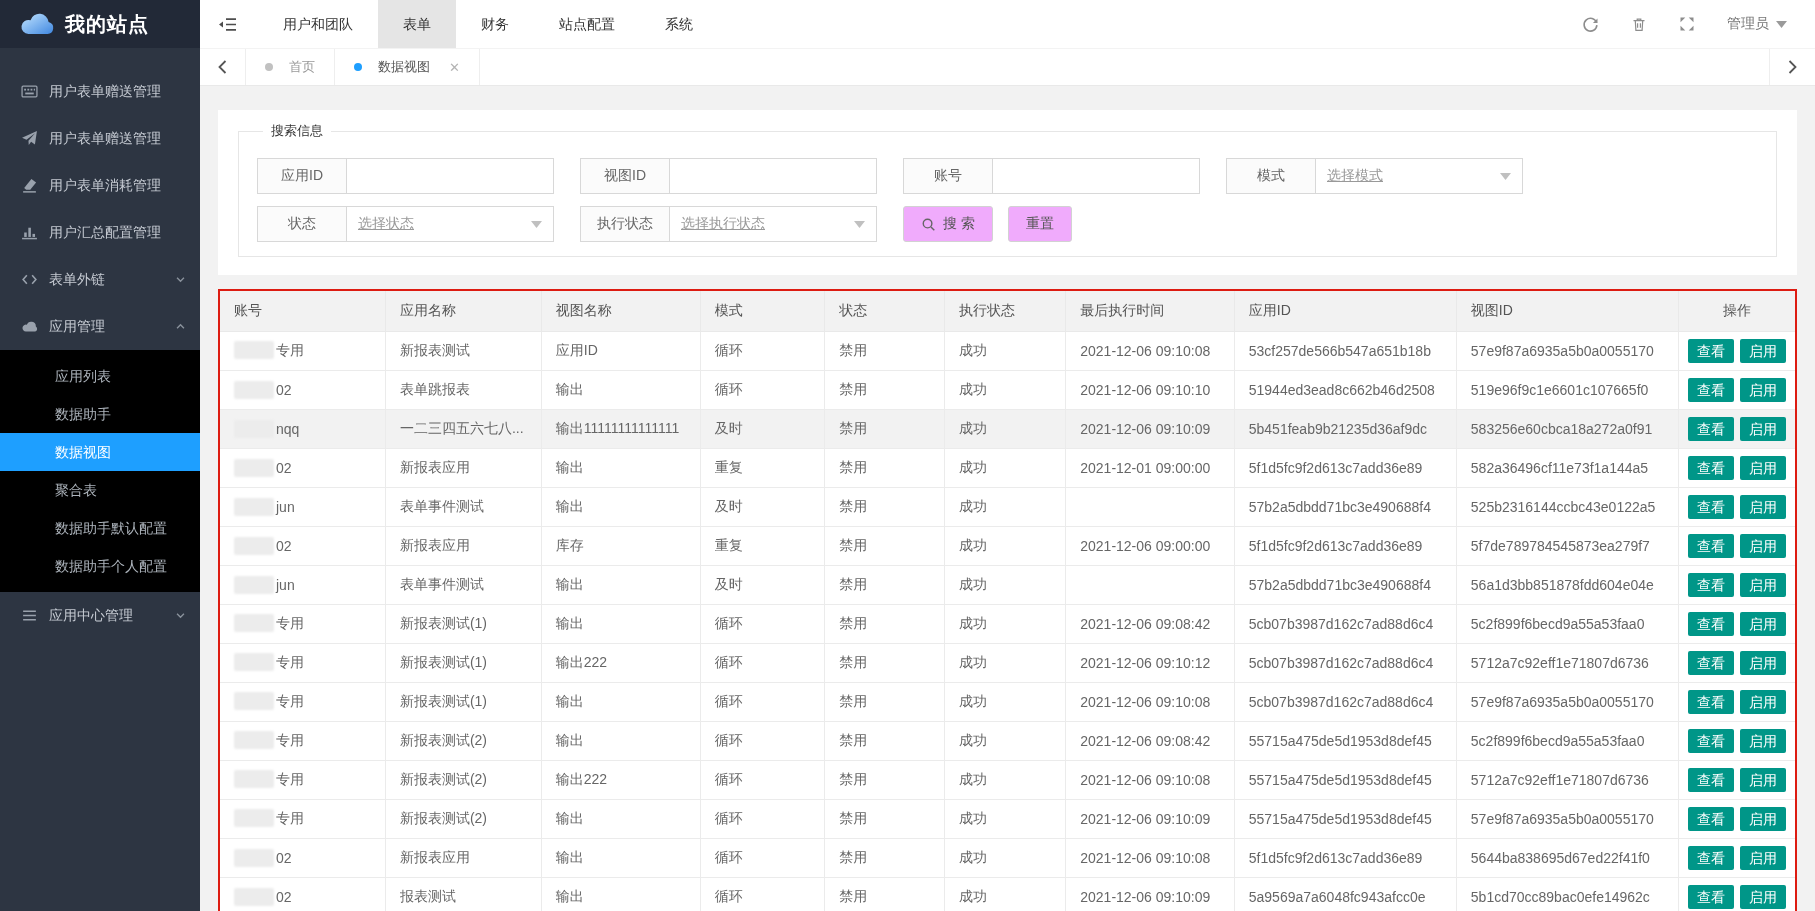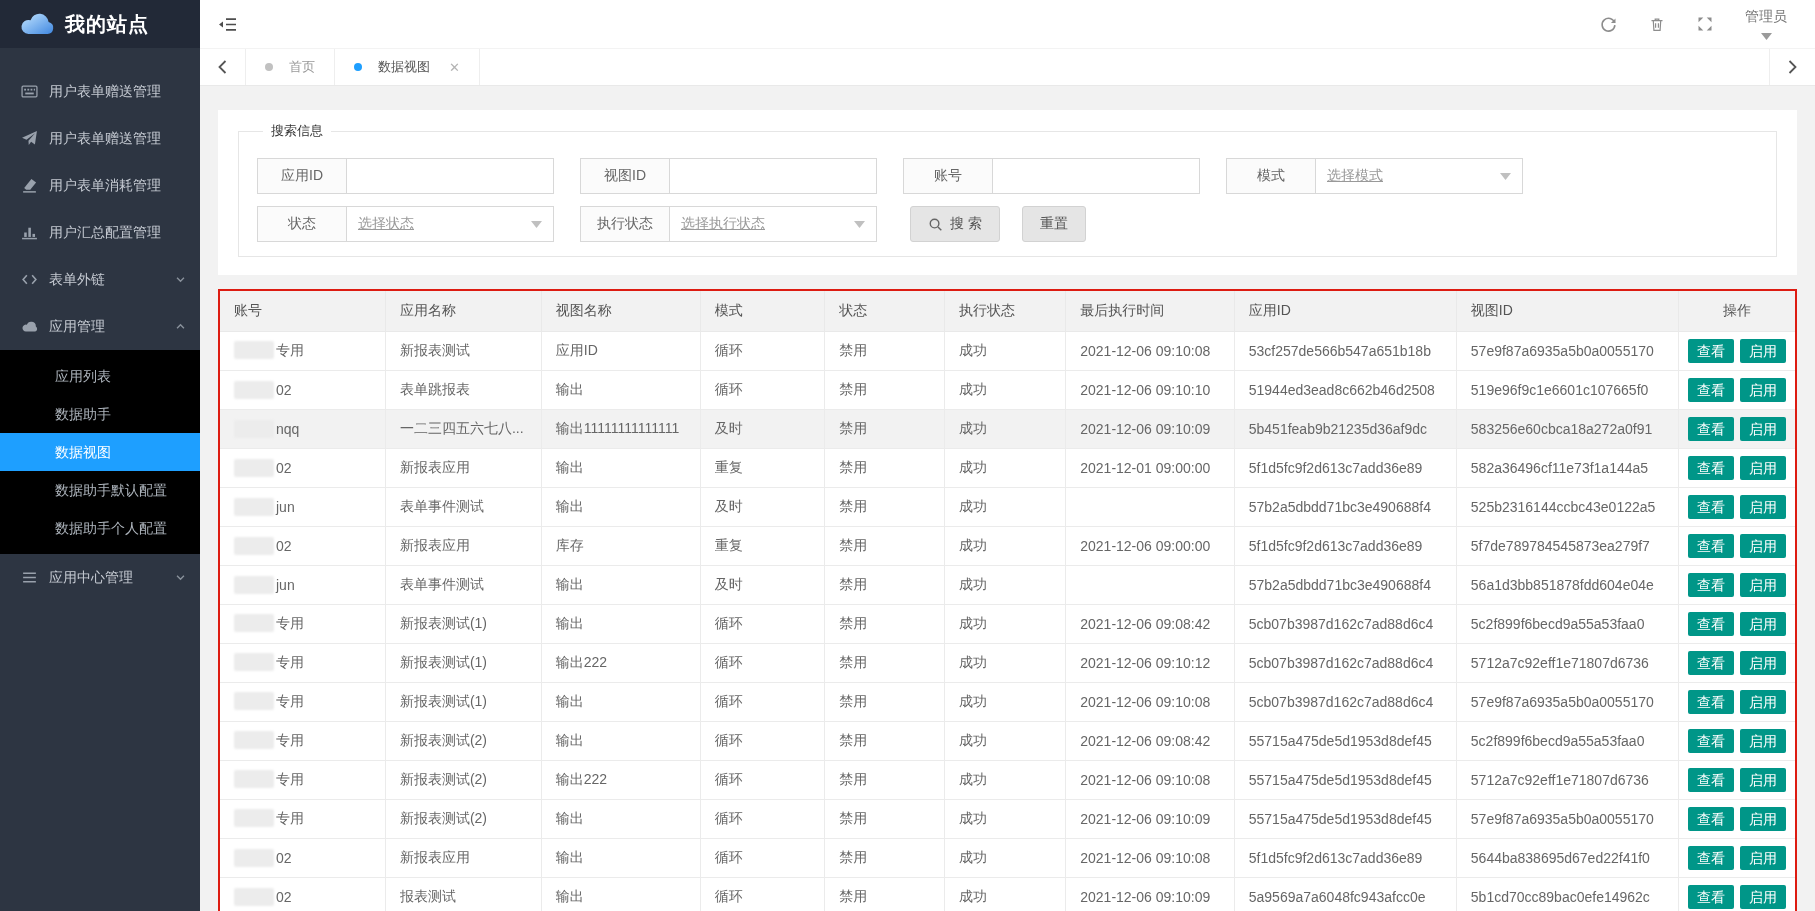--- a/index.html
+++ b/index.html
@@ -21,21 +21,21 @@
 
   
   .main { flex:1; min-width:0; display:flex; flex-direction:column; }
   .topbar { height:48px; flex:none; background:#fff; display:flex; align-items:center; }
   .collapse-btn { width:54px; display:flex; justify-content:center; align-items:center; color:#4d4d4d; cursor:pointer; }
   .top-nav { display:flex; height:48px; margin-left:4px; }
   .nav-item { padding:0 25px; line-height:48px; font-size:14px; color:#333; cursor:pointer; }
   .nav-item.active { background:#e5e5e5; }
   .top-actions { margin-left:auto; display:flex; align-items:center; gap:32px; padding-right:28px; color:#8d8d8d; }
   .ticon { display:inline-flex; cursor:pointer; }
-  .user { display:flex; align-items:center; gap:7px; color:#777; font-size:14px; cursor:pointer;flex-direction:column; }
+  .user { display:flex; align-items:center; gap:7px; color:#777; font-size:14px; cursor:pointer; }
   .user .caret { color:#9a9a9a; display:inline-flex; }
 
   .tabbar { height:38px; flex:none; background:#fff; border-top:1px solid #f3f3f3; border-bottom:1px solid #e9e9e9; display:flex; align-items:stretch; }
   .tab-arrow { width:46px; flex:none; display:flex; align-items:center; justify-content:center; color:#555; border-right:1px solid #eee; cursor:pointer; }
   .tab-arrow.right { margin-left:auto; border-right:none; border-left:1px solid #eee; }
   .tab { display:flex; align-items:center; gap:16px; padding:0 19px; border-right:1px solid #eee; font-size:13px; color:#999; cursor:pointer; }
   .tab .dot { width:8px; height:8px; border-radius:50%; background:#c1c1c1; }
   .tab.active { color:#555; }
   .tab.active .dot { background:#1E9FFF; }
   .tab .close { color:#b3b3b3; margin-left:3px; font-size:13px; line-height:1; }
@@ -44,21 +44,21 @@
 
   
   .search-card { background:#fff; padding:12px 20px 18px; }
   fieldset { border:1px solid #e6e6e6; padding:18px 18px 2px 18px; }
   legend { font-size:13px; color:#333; padding:0 8px; margin-left:6px; }
   .form-row { display:flex; gap:26px; margin-bottom:12px; align-items:center; }
   .fgroup { display:flex; width:297px; height:36px; flex:none; }
   .flabel { width:90px; flex:none; border:1px solid #d8d8d8; background:#fbfbfb; color:#666; font-size:14px; display:flex; align-items:center; justify-content:center; }
   .ffield { flex:1; border:1px solid #d8d8d8; margin-left:-1px; background:#fff; display:flex; align-items:center; padding:0 11px; color:#999; font-size:14px;text-decoration:underline; }
   .ffield .caret { margin-left:auto; color:#c0c0c0; display:inline-flex; }
-  .btn { height:36px; border:1px solid #d2d2d2; background:#e5e5e5; color:#555; font-size:14px; border-radius:3px; display:inline-flex; align-items:center; justify-content:flex-end; padding:0 17px; gap:7px; cursor:pointer;margin-left:7px; }
+  .btn { height:36px; border:1px solid #d2d2d2; background:#f0abfc; color:#555; font-size:14px; border-radius:3px; display:inline-flex; align-items:center; justify-content:flex-end; padding:0 17px; gap:7px; cursor:pointer; }
   .btn .icon { display:inline-flex; color:#666; }
   .btn-gap { display:flex; gap:15px; }
 
   
   .table-card { margin-top:14px; border:2px solid #dd1c12; background:#fff; }
   table { width:100%; border-collapse:collapse; table-layout:fixed; }
   th { height:40px; background:#f2f2f2; font-weight:normal; color:#555; font-size:14px; text-align:left; padding-left:14px; border-right:1px solid #e9e9e9; border-bottom:1px solid #e9e9e9; }
   td { height:39px; color:#666; font-size:14px; padding-left:14px; border-right:1px solid #ebebeb; border-bottom:1px solid #ebebeb; white-space:nowrap; overflow:hidden; text-overflow:ellipsis; background:#fff; }
   tr:last-child td { border-bottom:none; }
   th:last-child, td:last-child { border-right:none; text-align:center; padding-left:0; }
@@ -153,20 +153,21 @@
           <span class="chev">
             <svg width="11" height="11" viewBox="0 0 16 16" fill="none" stroke="currentColor" stroke-width="2">
               <path d="M3 10.5l5-5 5 5"></path>
             </svg>
           </span>
         </div>
         <div class="sub-menu">
           <div class="sub-item">应用列表</div>
           <div class="sub-item">数据助手</div>
           <div class="sub-item active">数据视图</div>
+          <div class="sub-item">聚合表</div>
           <div class="sub-item">数据助手默认配置</div>
           <div class="sub-item">数据助手个人配置</div>
         </div>
         <div class="side-item">
           <span class="icon">
             <svg width="17" height="17" viewBox="0 0 16 16" fill="none" stroke="currentColor" stroke-width="1.5">
               <path d="M2 4h12M2 8h12M2 12h12"></path>
             </svg>
           </span>
           <span>应用中心管理</span>
@@ -181,20 +182,27 @@
 
   <div class="main">
 
     <header class="topbar">
       <span class="collapse-btn">
         <svg width="19" height="15" viewBox="0 0 19 15">
             <path d="M8 2.2h10M8 7.5h10M8 12.8h10" stroke="currentColor" stroke-width="1.7"></path>
             <path d="M5 4.4v6.2L1 7.5z" fill="currentColor"></path>
           </svg>
       </span>
+      <nav class="top-nav" id="top-nav">
+          <div class="nav-item">用户和团队</div>
+          <div class="nav-item active">表单</div>
+          <div class="nav-item">财务</div>
+          <div class="nav-item">站点配置</div>
+          <div class="nav-item">系统</div>
+        </nav>
       <div class="top-actions">
         <span class="ticon">
           <svg width="17" height="17" viewBox="0 0 16 16" fill="none">
               <path d="M13.7 6.3A6 6 0 1 0 14 8.6" stroke="currentColor" stroke-width="1.5"></path>
               <path d="M14.6 2.3v4.3h-4.3z" fill="currentColor"></path>
             </svg>
         </span>
         <span class="ticon">
           <svg width="16" height="17" viewBox="0 0 16 16" fill="none" stroke="currentColor" stroke-width="1.2">
               <path d="M2.5 4.2h11M6.2 4.2V2.6h3.6v1.6M4.3 4.2l.6 9.6h6.2l.6-9.6M6.6 6.7v4.6M9.4 6.7v4.6"></path>

